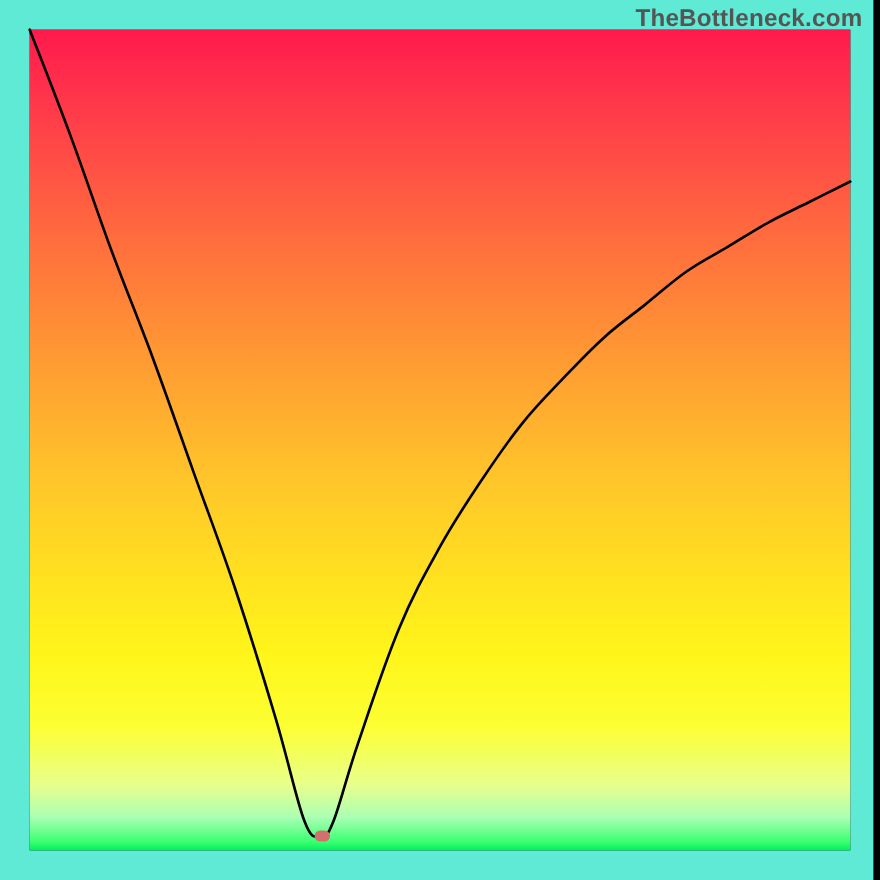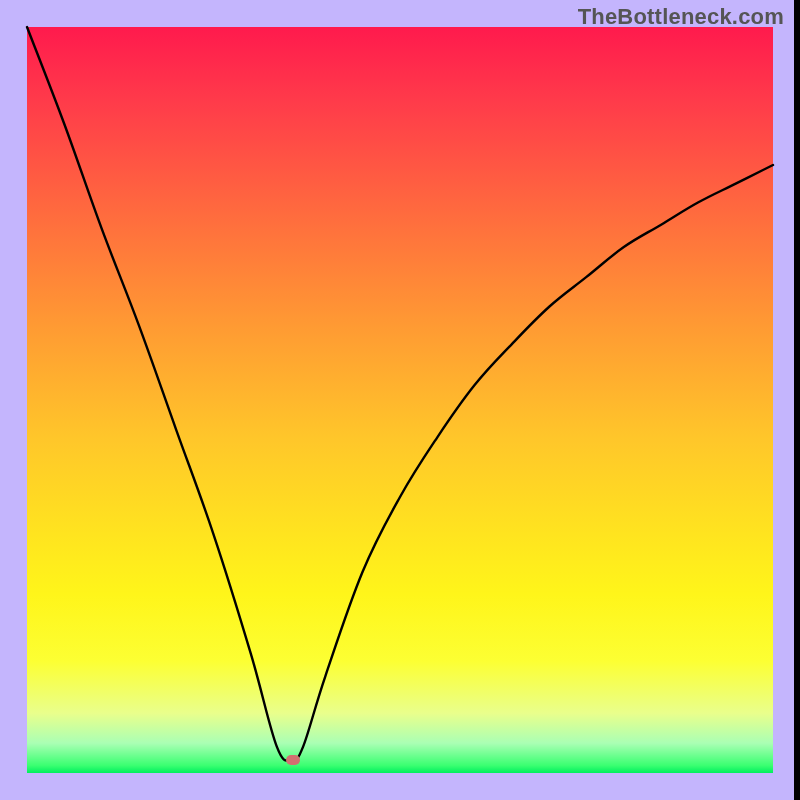--- a/index.html
+++ b/index.html
@@ -8,21 +8,21 @@
     width: 800px;
     height: 800px;
     background: #000;
     font-family: Arial, Helvetica, sans-serif;
     overflow: hidden;
   }
   .frame {
     position: relative;
     width: 794px;
     height: 800px;
-    background: #c4b5fd;
+    background: #5eead4;
   }
   .watermark {
     position: absolute;
     top: 4px;
     right: 10px;
     color: #555;
     font-size: 22px;
     font-weight: 600;
     letter-spacing: 0.2px;
     user-select: none;

